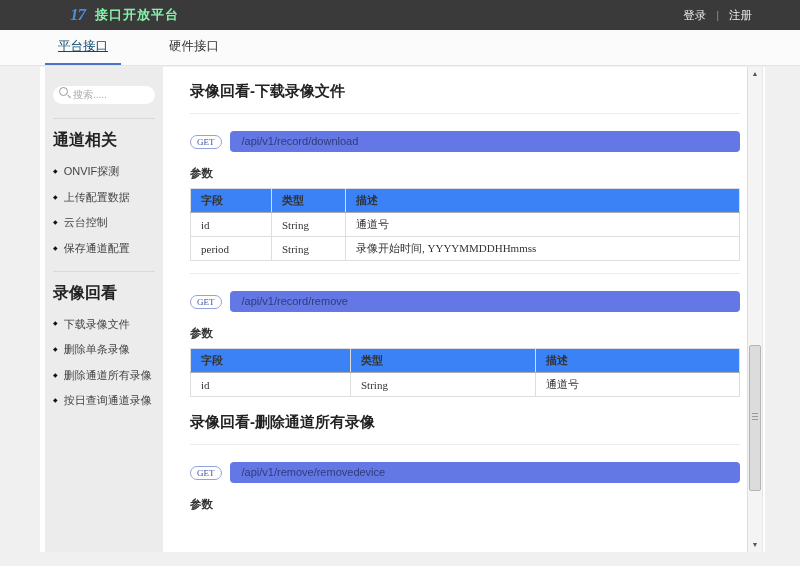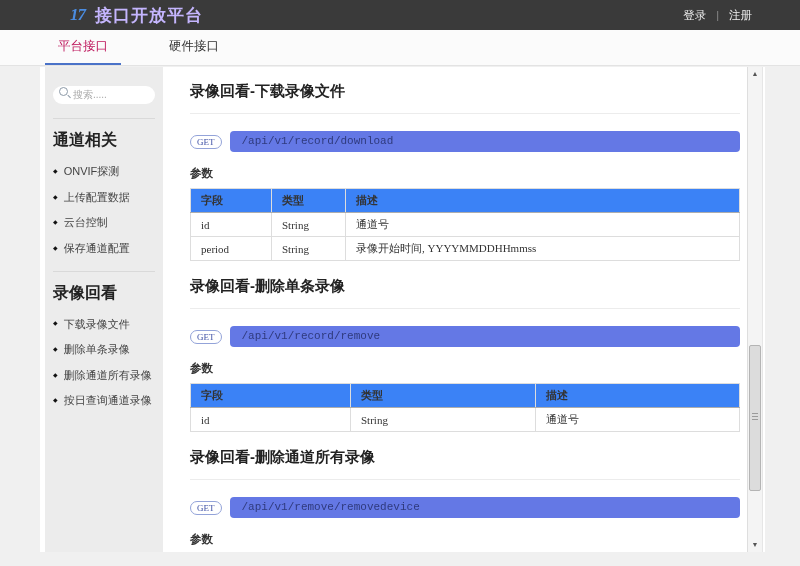--- a/index.html
+++ b/index.html
@@ -14,35 +14,35 @@
     height:30px; background:#3a3a3a;
     display:flex; align-items:center;
     padding:0 38px 0 70px;
   }
   .logo {
     font-family:"Liberation Serif", serif;
     font-style:italic; font-weight:bold;
     font-size:17px; color:#4b8ce0; letter-spacing:-1px;
     margin-right:10px;
   }
-  .app-title { color:#c4b5fd; font-size:17px; font-weight:bold; letter-spacing:1px; }
+  .app-title { color:#86efac; font-size:13px; font-weight:bold; letter-spacing:1px; }
   .header-right { margin-left:auto; display:flex; align-items:center; font-size:11.5px; color:#ededed; }
   .header-link { cursor:pointer; padding:0 10px; }
   .header-sep { color:#8a8a8a; font-size:11px; }
   
   .tabbar {
     height:36px; background:#fbfbfb; border-bottom:1px solid #e3e3e3;
     display:flex; align-items:stretch; padding-left:45px;
   }
   .tab {
     font-size:12.5px; color:#333; padding:0 13px;
     display:flex; align-items:center; cursor:pointer;
     border-bottom:2px solid transparent;
   }
-  .tab.active { color:#be185d; border-bottom-color:#4a72c8; }
+  .tab.active { color:#0c4a6e; border-bottom-color:#4a72c8;text-decoration:underline; }
   .tab + .tab { margin-left:35px; }
   
   .panel {
     position:absolute; left:40px; top:67px;
     width:725px; height:485px; background:#ffffff;
   }
   
   .sidebar {
     position:absolute; left:5px; top:0; bottom:0; width:118px;
     background:#ececec; padding:17px 8px 0 8px;
@@ -86,21 +86,21 @@
   .title-rule { border:none; border-top:1px solid #ececec; margin-top:12px; }
   .endpoint-row { display:flex; align-items:center; margin-top:17px; }
   .method-badge {
     font-family:"Liberation Serif", serif;
     font-size:9px; color:#3f51a5;
     border:1px solid #93a3d9; border-radius:9px;
     padding:1px 6px; margin-right:8px; flex:0 0 auto;
   }
   .endpoint-bar {
     flex:1; background:#6478e5; border-radius:4px;
-    font-family:Liberation Mono, monospace;
+    font-family:Liberation Sans, sans-serif;
     font-size:11px; color:#2f3a7d;
     padding:4px 12px; line-height:13px;
   }
   .params-label { font-size:11.5px; font-weight:bold; color:#333; margin:14px 0 7px 0; }
   table.params {
     width:100%; border-collapse:collapse;
     font-family:"Liberation Serif", serif; font-size:11px;
   }
   table.params th, table.params td {
     border:1px solid #dddddd; text-align:left;
@@ -222,21 +222,20 @@
         <td>通道号</td>
       </tr>
       <tr>
         <td>period</td>
         <td>String</td>
         <td>录像开始时间, YYYYMMDDHHmmss</td>
       </tr>
     </tbody>
       </table>
 
-    <div class="section-title">录像回看-删除单条录像</div>
     <hr class="title-rule">
     <div class="endpoint-row">
       <span class="method-badge">GET</span>
       <div class="endpoint-bar">/api/v1/record/remove</div>
     </div>
     <div class="params-label">参数</div>
     <table class="params">
       <colgroup>
           <col style="width:160px">
           <col style="width:185px">

